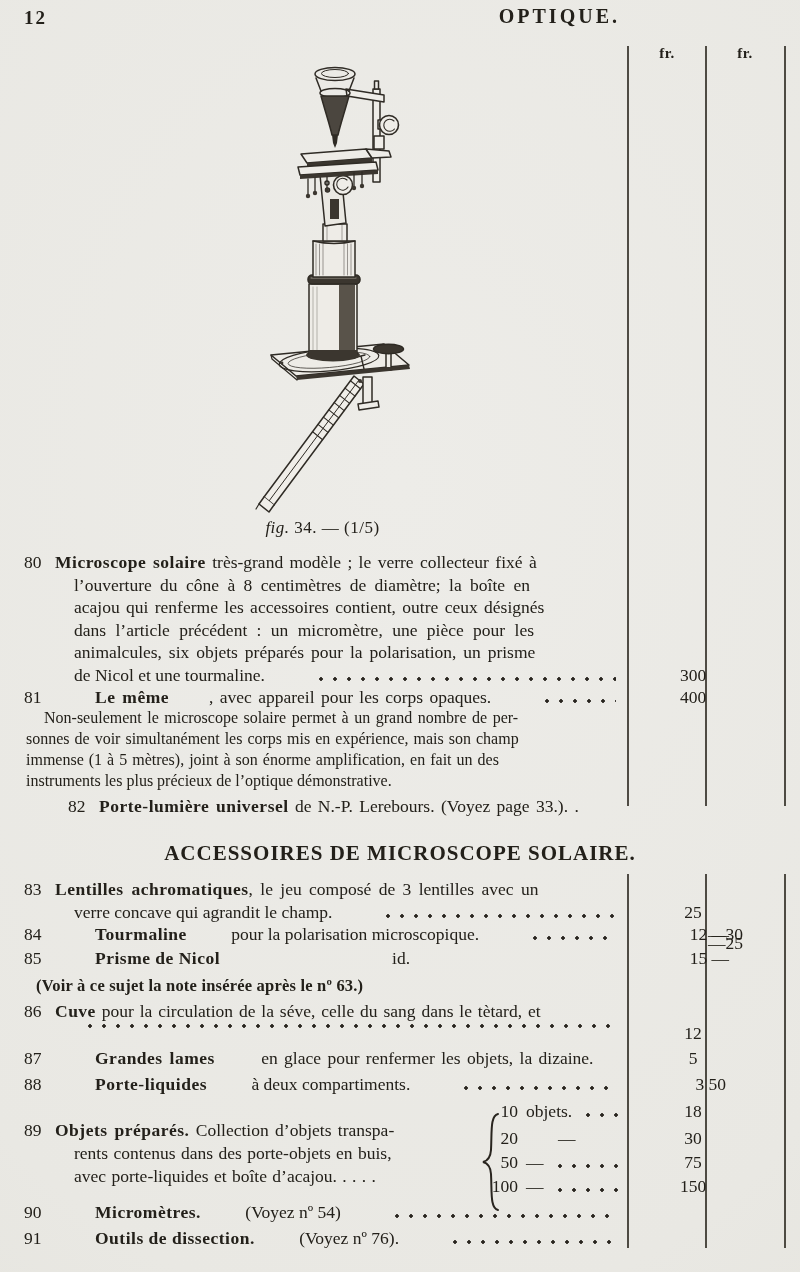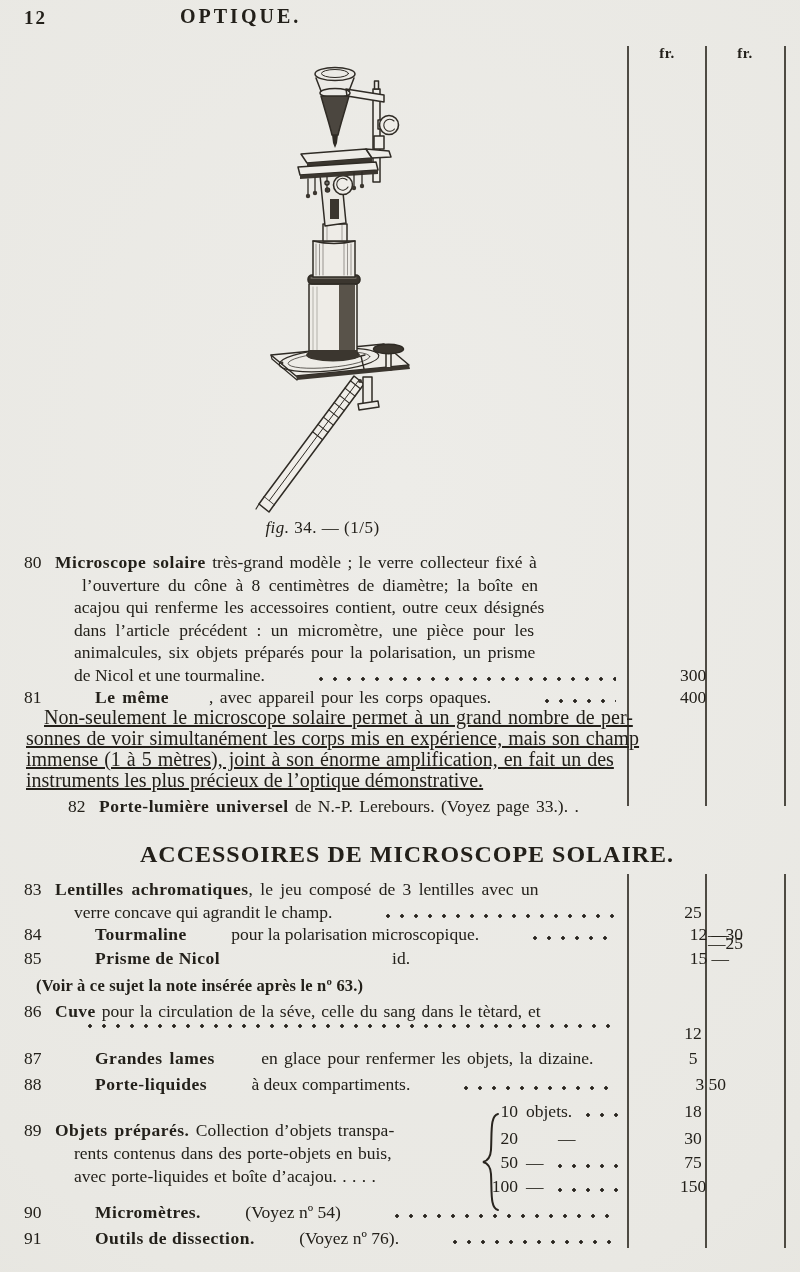--- a/index.html
+++ b/index.html
@@ -22,28 +22,28 @@
   }
   .sp{display:inline-block;height:1px;flex:0 0 auto;}
   .vr{position:absolute;width:2px;background:rgba(44,40,32,0.82);}
   .frlab{position:absolute;top:45px;width:78px;text-align:center;
     font-weight:700;font-size:15px;letter-spacing:0.5px;}
   .price{position:absolute;left:655px;width:76px;text-align:center;
     font-size:17.5px;line-height:23px;white-space:pre;}
   .price.pr{text-align:right;padding-right:2px;box-sizing:border-box;}
   .price.c2{left:708px;width:74px;text-align:left;}
   .pagenum{left:24px;top:7px;font-size:19px;font-weight:700;letter-spacing:2px;}
-  .ptitle{left:180px;top:5px;width:440px;text-align:left;font-size:20px;
+  .ptitle{left:180px;top:5px;width:440px;text-align:right;font-size:20px;
     font-weight:700;letter-spacing:3px;white-space:pre;}
-  .heading{left:140px;top:841px;width:520px;text-align:center;font-size:24px;
+  .heading{left:140px;top:841px;width:520px;text-align:center;font-size:21px;
     font-weight:700;letter-spacing:1px;white-space:pre;}
   .caption{left:225px;top:518px;width:195px;text-align:center;font-size:17px;
     letter-spacing:0.5px;white-space:pre;}
   .caption .fg{font-style:italic;}
-  .note{font-size:20px;line-height:21px;text-decoration:underline;}
+  .note{font-size:16px;line-height:21px;}
   .opt{left:482px;width:140px;display:flex;align-items:flex-end;
     font-size:17.5px;line-height:23px;white-space:pre;position:absolute;}
   .qty{display:inline-block;flex:0 0 36px;width:36px;text-align:right;margin-right:8px;}
 </style>
 </head>
 <body>
 
 <div class="page">
 
   <div class="abs pagenum">12</div>
@@ -131,21 +131,21 @@
         <ellipse cx="109" cy="37" rx="15" ry="4.5"></ellipse>
         <path d="M95,40 C100,58 104,70 106,79 L112,79 C114,70 118,58 123,40 Z" fill="#4b463f"></path>
         <path d="M106,79 L107,87 L109,92 L111,87 L112,79 Z" fill="#2f2b25" stroke="none"></path>
       </g>
     </svg>
   </div>
 
   <div class="abs caption"><span class="fg">fig.</span><span> 34. — (1/5)</span></div>
 
   <div class="abs t" style="left:24px;top:551px;word-spacing:2px;"><span class="inum">80</span><span class="b">Microscope solaire</span><span> très-grand modèle ; le verre collecteur fixé à</span></div>
-  <div class="abs t" style="left:74px;top:574px;word-spacing:4px;margin-left:8px;">l’ouverture du cône à 8 centimètres de diamètre; la boîte en</div>
+  <div class="abs t" style="left:74px;top:574px;word-spacing:4px;">l’ouverture du cône à 8 centimètres de diamètre; la boîte en</div>
   <div class="abs t" style="left:74px;top:619px;word-spacing:5px;">dans l’article précédent : un micromètre, une pièce pour les</div>
   <div class="abs t" style="left:74px;top:596px;word-spacing:2px;">acajou qui renferme les accessoires contient, outre ceux désignés</div>
   <div class="abs t" style="left:74px;top:641px;word-spacing:2.5px;">animalcules, six objets préparés pour la polarisation, un prisme</div>
   <div class="abs t row" style="left:74px;top:664px;width:546px;"><span>de Nicol et une tourmaline.</span><span class="leader"></span></div>
   <div class="price" style="top:664px;">300</div>
 
   <div class="abs t row" style="left:24px;top:686px;width:596px;word-spacing:2px;"><span class="inum">81</span><span class="b">Le même</span><span>, avec appareil pour les corps opaques.</span><span class="leader"></span></div>
   <div class="price" style="top:686px;">400</div>
 
   <div class="abs note" style="left:44px;top:707px;word-spacing:1.5px;">Non-seulement le microscope solaire permet à un grand nombre de per-</div>

